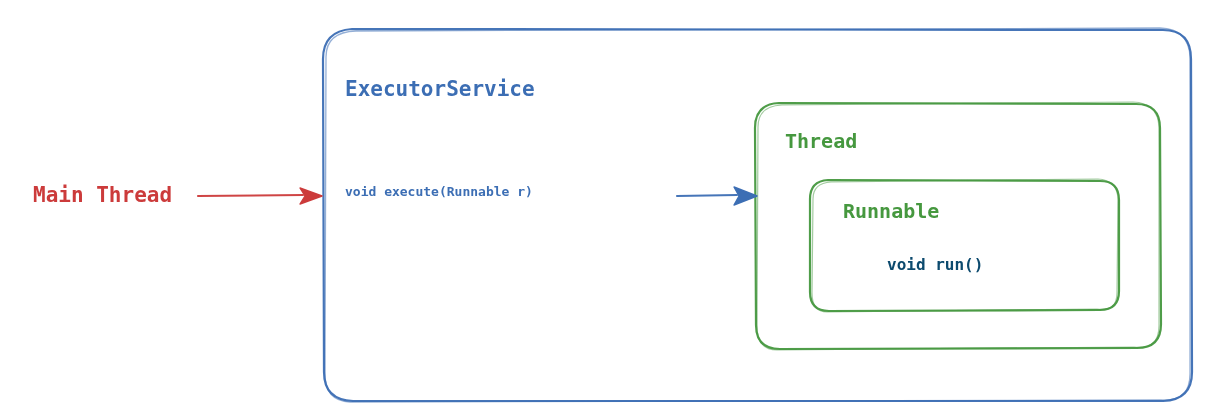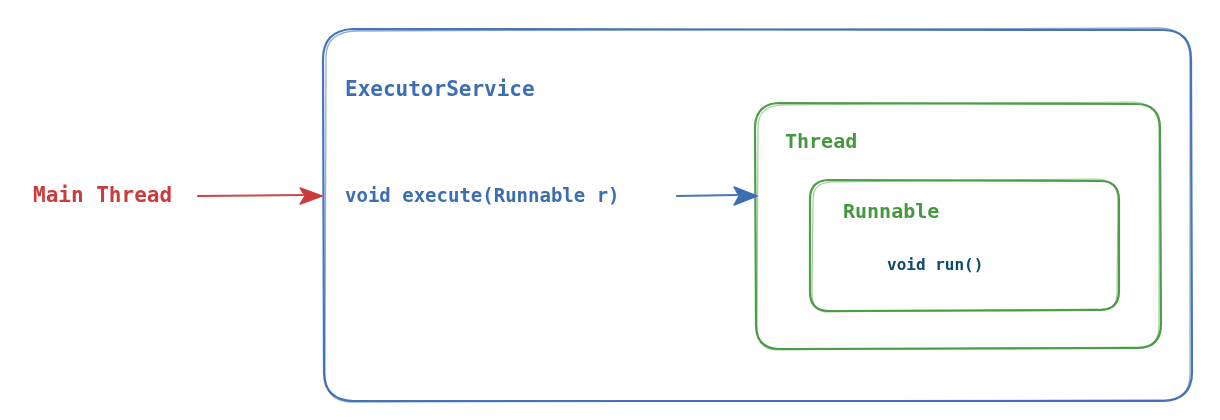--- a/index.html
+++ b/index.html
@@ -38,21 +38,21 @@
   #label-executor-service {
     left: 345px;
     top: 57px;
     font-size: 21px;
     color: #3c6eb4;
     margin-top: 20px;
   }
   #label-execute-method {
     left: 345px;
     top: 184px;
-    font-size: 19px;
+    font-size: 13px;
     color: #3c6eb4;
   }
   #label-thread {
     left: 785px;
     top: 121px;
     font-size: 20px;
     color: #46983f;
     margin-top: 8px;
   }
   #label-runnable {

